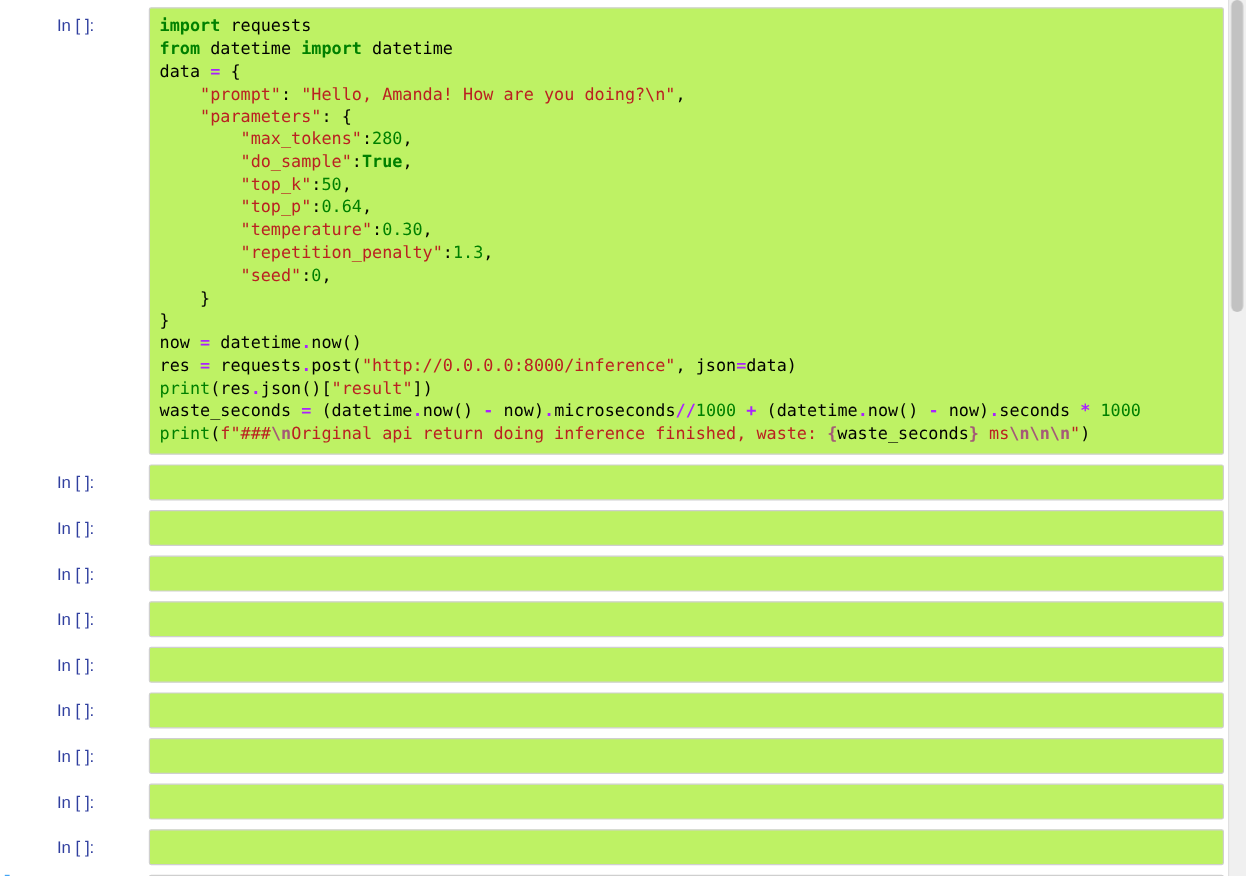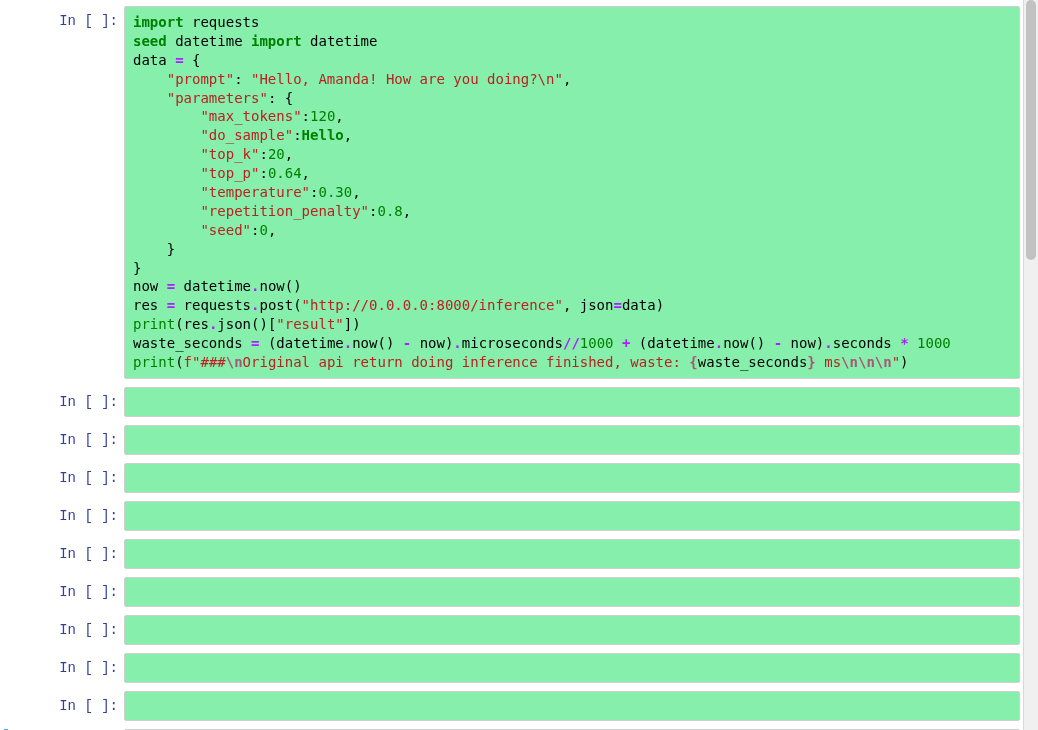--- a/index.html
+++ b/index.html
@@ -14,33 +14,33 @@
   .notebook {
     padding: 6px 18px 0 8px;
   }
   .cell {
     display: flex;
     align-items: stretch;
     margin-bottom: 8px;
   }
   .prompt-area {
     flex: 0 0 110px;
-    text-align: right;
+    text-align: center;
     padding: 6px 6px 0 0;
     color: #303f9f;
-    font-family: Liberation Mono, monospace;
+    font-family: Liberation Sans, sans-serif;
     font-size: 14px;
     line-height: 1.35;
     user-select: none;
   }
   .input-area {
     flex: 1 1 auto;
     border: 1px solid #cfcfcf;
     border-radius: 2px;
-    background: #86efac;
+    background: #bef264;
     padding: 6px 8px;
     min-height: 14px;
     line-height: 1.35;
     overflow-x: auto;
   }
   .cell.selected .input-area {
     background: #fff;
   }
   .cell.selected {
     position: relative;
@@ -93,30 +93,30 @@
   }
 </style>
 </head>
 <body>
 
 <div class="notebook" id="notebook">
     <div class="cell">
       <div class="prompt-area">In [ ]:</div>
       <div class="input-area">
         <pre class="code"><span class="kw">import</span> requests
-<span class="kw">seed</span> datetime <span class="kw">import</span> datetime
+<span class="kw">from</span> datetime <span class="kw">import</span> datetime
 data <span class="op">=</span> {
     <span class="str">"prompt"</span>: <span class="str">"Hello, Amanda! How are you doing?\n"</span>,
     <span class="str">"parameters"</span>: {
-        <span class="str">"max_tokens"</span>:<span class="num">120</span>,
-        <span class="str">"do_sample"</span>:<span class="bool">Hello</span>,
-        <span class="str">"top_k"</span>:<span class="num">20</span>,
+        <span class="str">"max_tokens"</span>:<span class="num">280</span>,
+        <span class="str">"do_sample"</span>:<span class="bool">True</span>,
+        <span class="str">"top_k"</span>:<span class="num">50</span>,
         <span class="str">"top_p"</span>:<span class="num">0.64</span>,
         <span class="str">"temperature"</span>:<span class="num">0.30</span>,
-        <span class="str">"repetition_penalty"</span>:<span class="num">0.8</span>,
+        <span class="str">"repetition_penalty"</span>:<span class="num">1.3</span>,
         <span class="str">"seed"</span>:<span class="num">0</span>,
     }
 }
 now <span class="op">=</span> datetime<span class="op">.</span>now()
 res <span class="op">=</span> requests<span class="op">.</span>post(<span class="str">"http://0.0.0.0:8000/inference"</span>, json<span class="op">=</span>data)
 <span class="bn">print</span>(res<span class="op">.</span>json()[<span class="str">"result"</span>])
 waste_seconds <span class="op">=</span> (datetime<span class="op">.</span>now() <span class="op">-</span> now)<span class="op">.</span>microseconds<span class="op">//</span><span class="num">1000</span> <span class="op">+</span> (datetime<span class="op">.</span>now() <span class="op">-</span> now)<span class="op">.</span>seconds <span class="op">*</span> <span class="num">1000</span>
 <span class="bn">print</span>(<span class="str">f"###</span><span class="si">\n</span><span class="str">Original api return doing inference finished, waste: </span><span class="si">{</span>waste_seconds<span class="si">}</span><span class="str"> ms</span><span class="si">\n\n\n</span><span class="str">"</span>)</pre>
       </div>
     </div>

